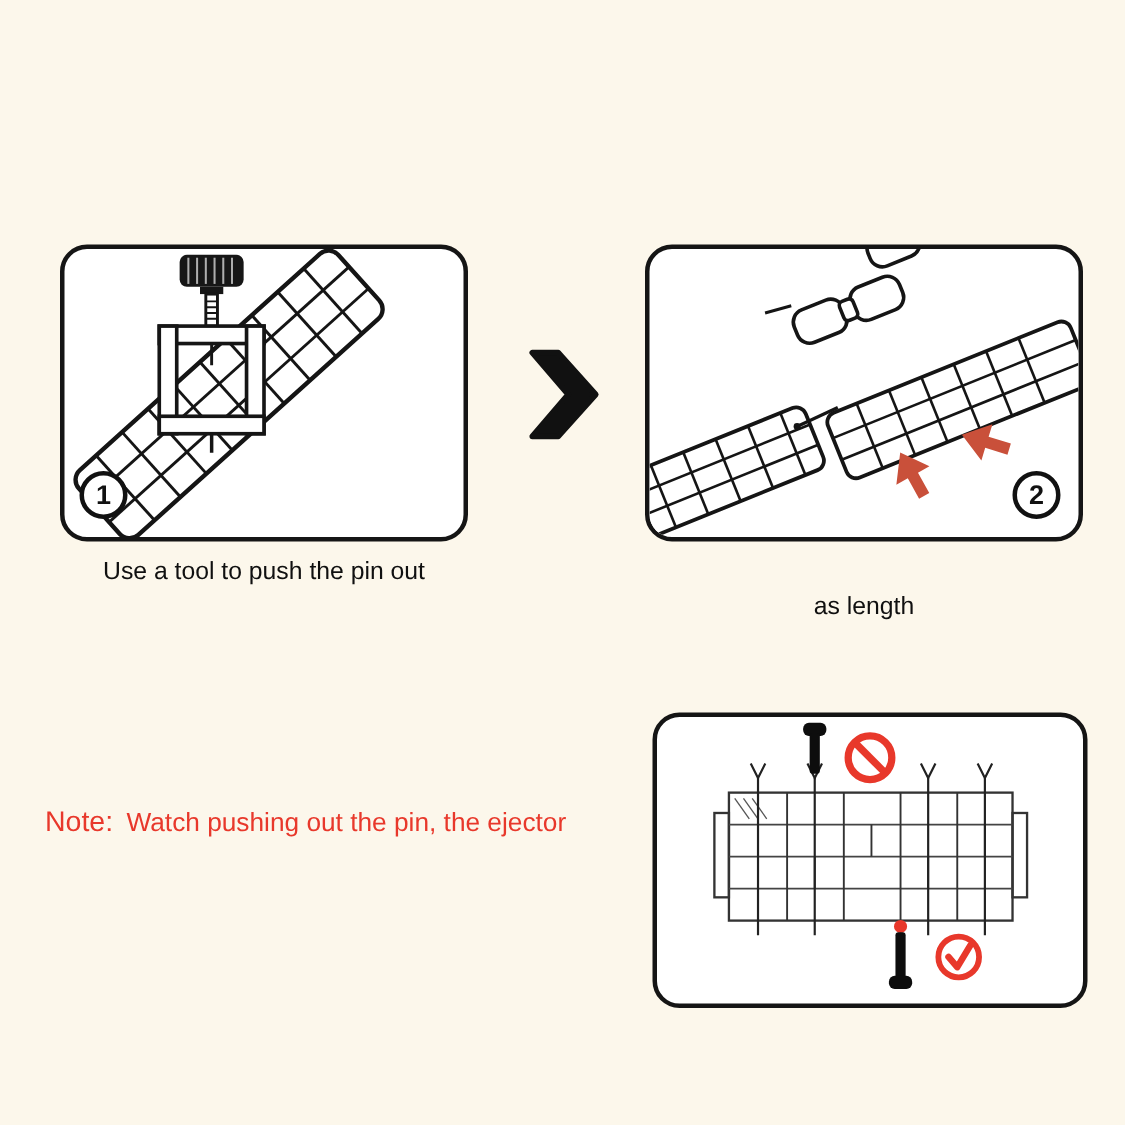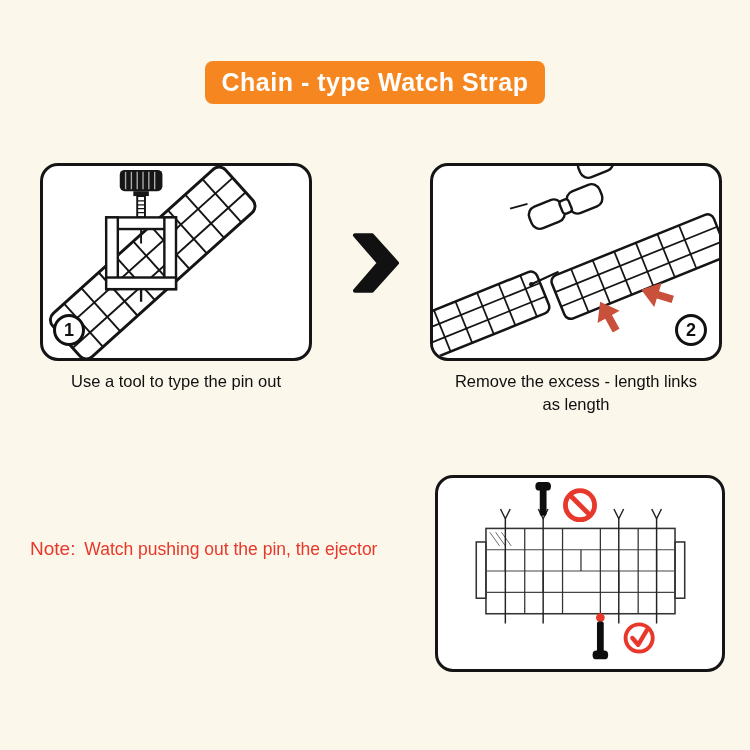--- a/index.html
+++ b/index.html
@@ -44,23 +44,20 @@
   .band-line{stroke:#151515;}
   .red-stroke{stroke:var(--note-red,#e8382b);}
   .red-fill{fill:var(--note-red,#e8382b);}
   .arrow-fill{fill:var(--arrow-red,#c9503a);}
 </style>
 </head>
 <body>
 
 <div class="page">
 
-  <div class="title-banner">
-    <span>Chain - type Watch Strap</span>
-  </div>
 
   <div class="panel panel-step1">
     <svg viewBox="0 0 272 198" aria-hidden="true">
 
       <g transform="rotate(-42 112 100)">
         <rect x="-8" y="70" width="240" height="60" rx="9" fill="#fff" stroke="#151515" stroke-width="3"></rect>
         <line class="band-line" x1="-8" y1="90" x2="232" y2="90" stroke-width="2"></line>
         <line class="band-line" x1="-8" y1="110" x2="232" y2="110" stroke-width="2"></line>
         <g stroke="#151515" stroke-width="2">
           <line x1="16" y1="70" x2="16" y2="130"></line>
@@ -157,23 +154,23 @@
       <g>
         <path class="arrow-fill" d="M0 9 L16 9 L16 0 L34 13 L16 26 L16 17 L0 17 Z" transform="translate(176 176) rotate(-119)"></path>
       </g>
       <g>
         <path class="arrow-fill" d="M0 9 L16 9 L16 0 L34 13 L16 26 L16 17 L0 17 Z" transform="translate(242 150) rotate(-163)"></path>
       </g>
     </svg>
     <span class="step-num num2">2</span>
   </div>
 
-  <div class="caption caption1">Use a tool to type the pin out</div>
+  <div class="caption caption1">Use a tool to push the pin out</div>
   <div class="caption caption2">
-    <span>Remove the excess - length links</span><br>
+    <br>
     <span>as length</span>
   </div>
 
   <div class="note">
     <div>
       <span class="note-label">Note:</span>
       <span>Watch pushing out the pin, the ejector</span>
     </div>
   </div>
 

